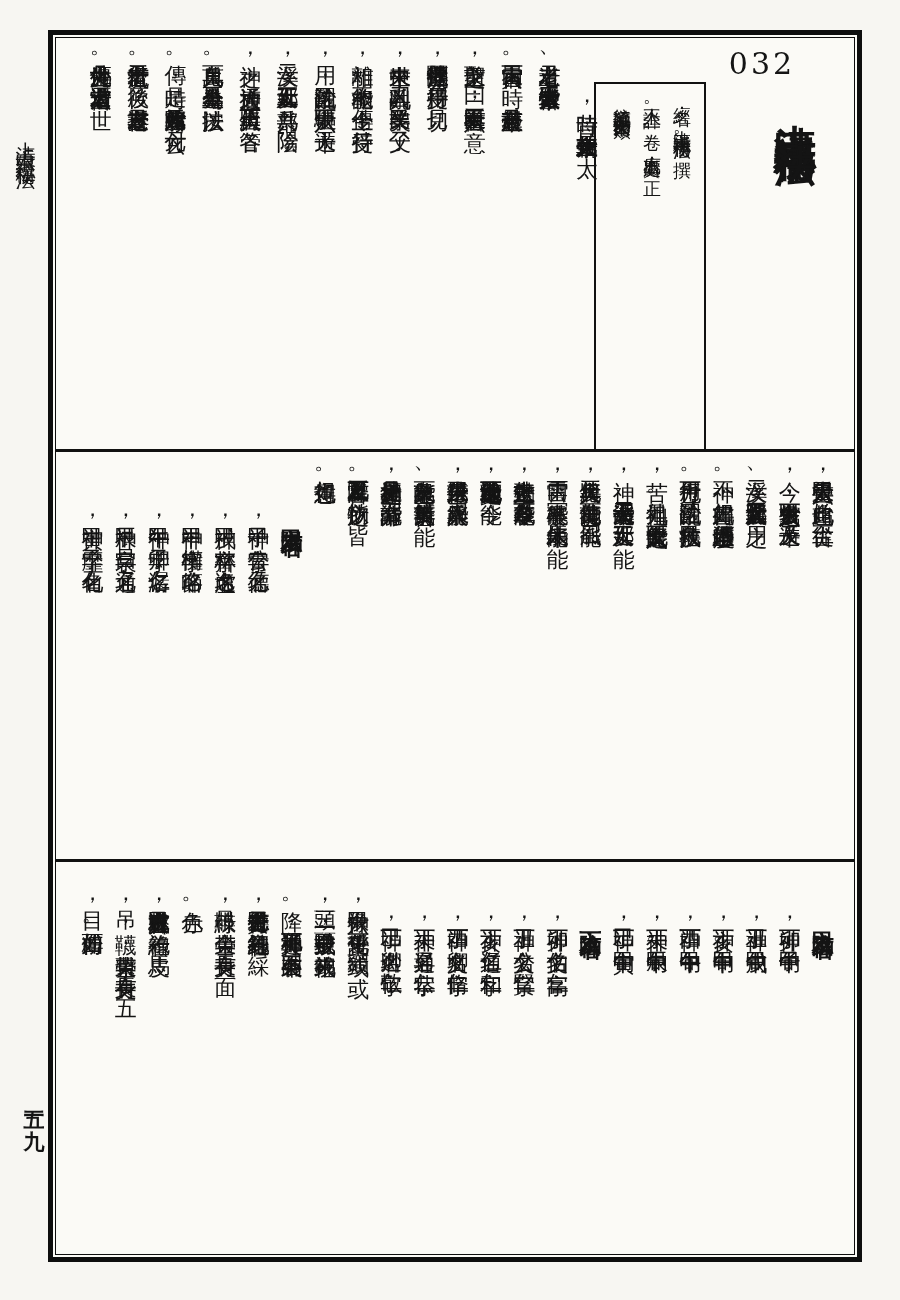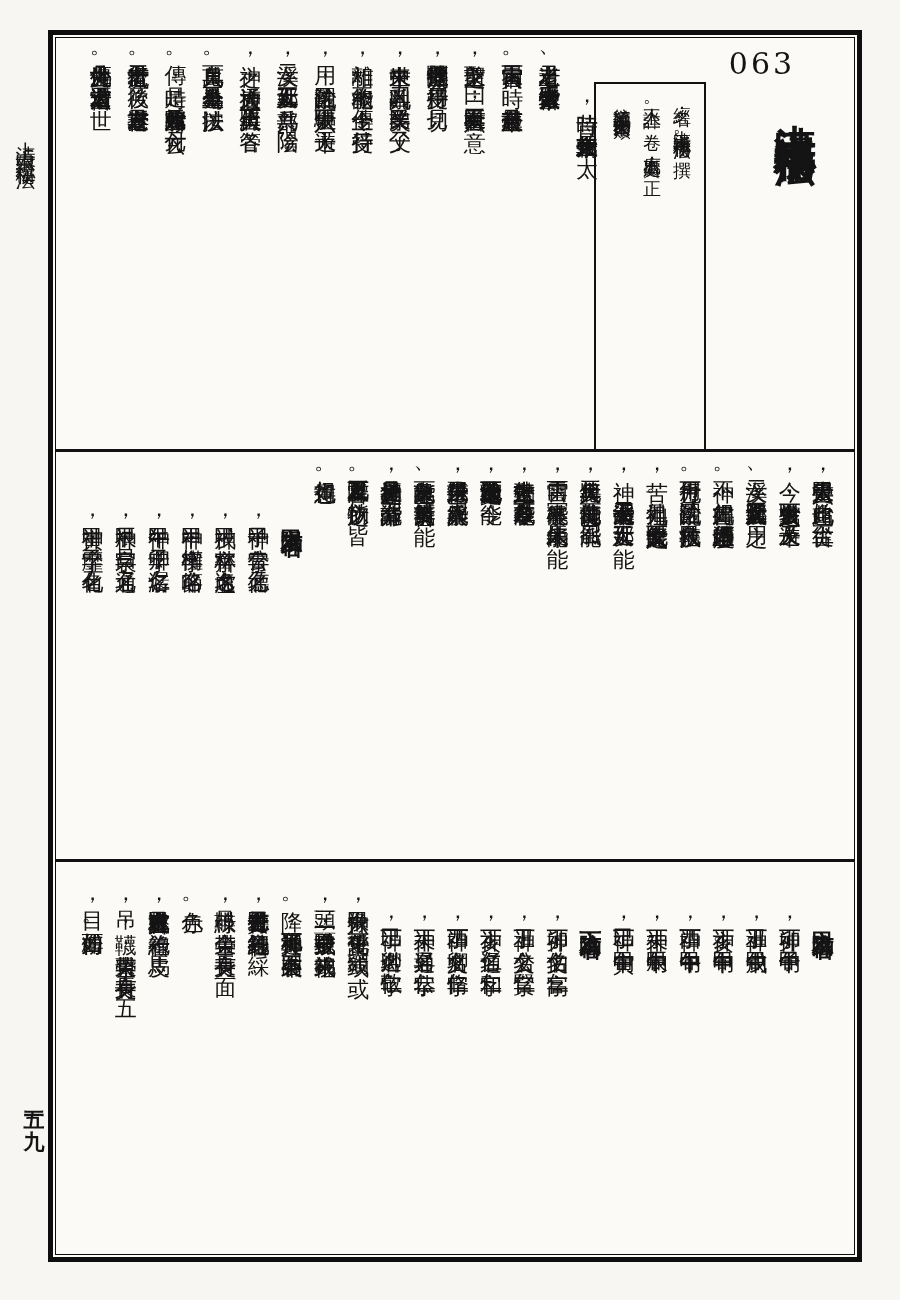--- a/index.html
+++ b/index.html
@@ -72,21 +72,21 @@
 </head>
 <body>
 
 <div class="sidebar-title vtext">上清六甲祈禱秘法</div>
 <div class="folio-number vtext">五一九</div>
 
 <div class="frame">
   <div class="frame-inner">
 
     <div class="sec sec-top">
-      <div class="code">063</div>
+      <div class="code">032</div>
       <div class="main-title vtext">上清六甲祈禱秘法</div>
       <div class="colophon vtext">
           <p class="col">經名：上清六甲祈禱秘法。撰</p>
           <p class="col">人不詳。一卷。底本出處：《正</p>
           <p class="col">統道藏》洞玄部衆術類。</p>
         </div>
       <div class="body-top vtext">
           <p class="col ind">昔時，東華大帝上朝元始上帝，太</p>
           <p class="col">上道君老君、玉帝紫微大帝皆聚會于</p>
           <p class="col">丙寅宿胃天宮。時，東華帝君起立於</p>

